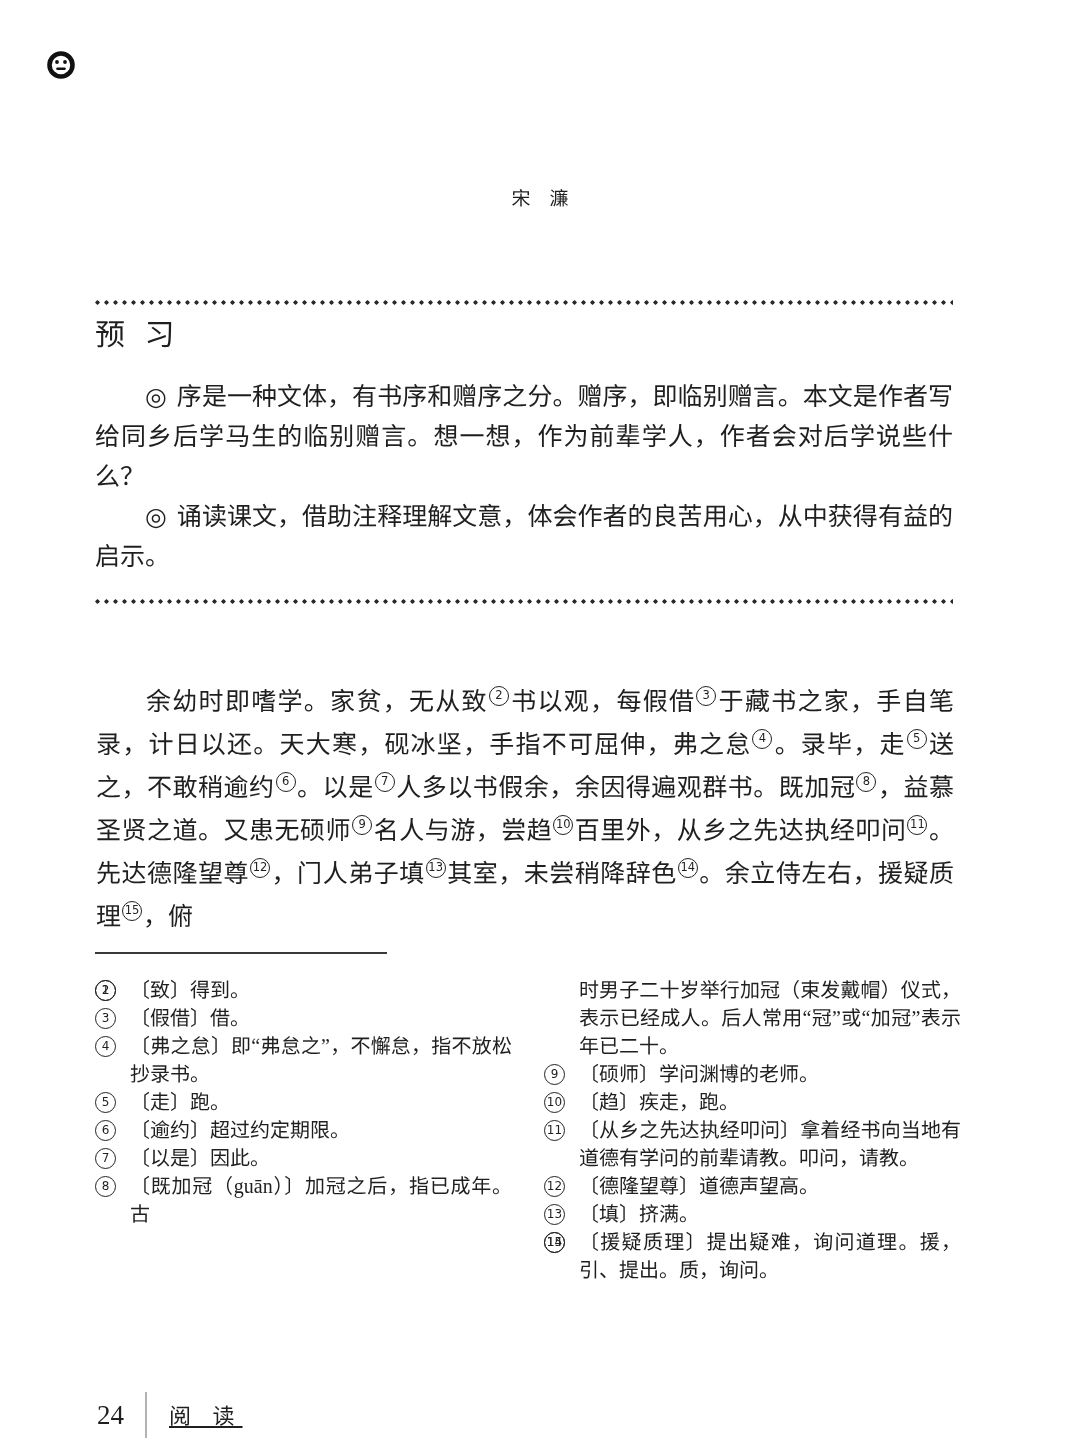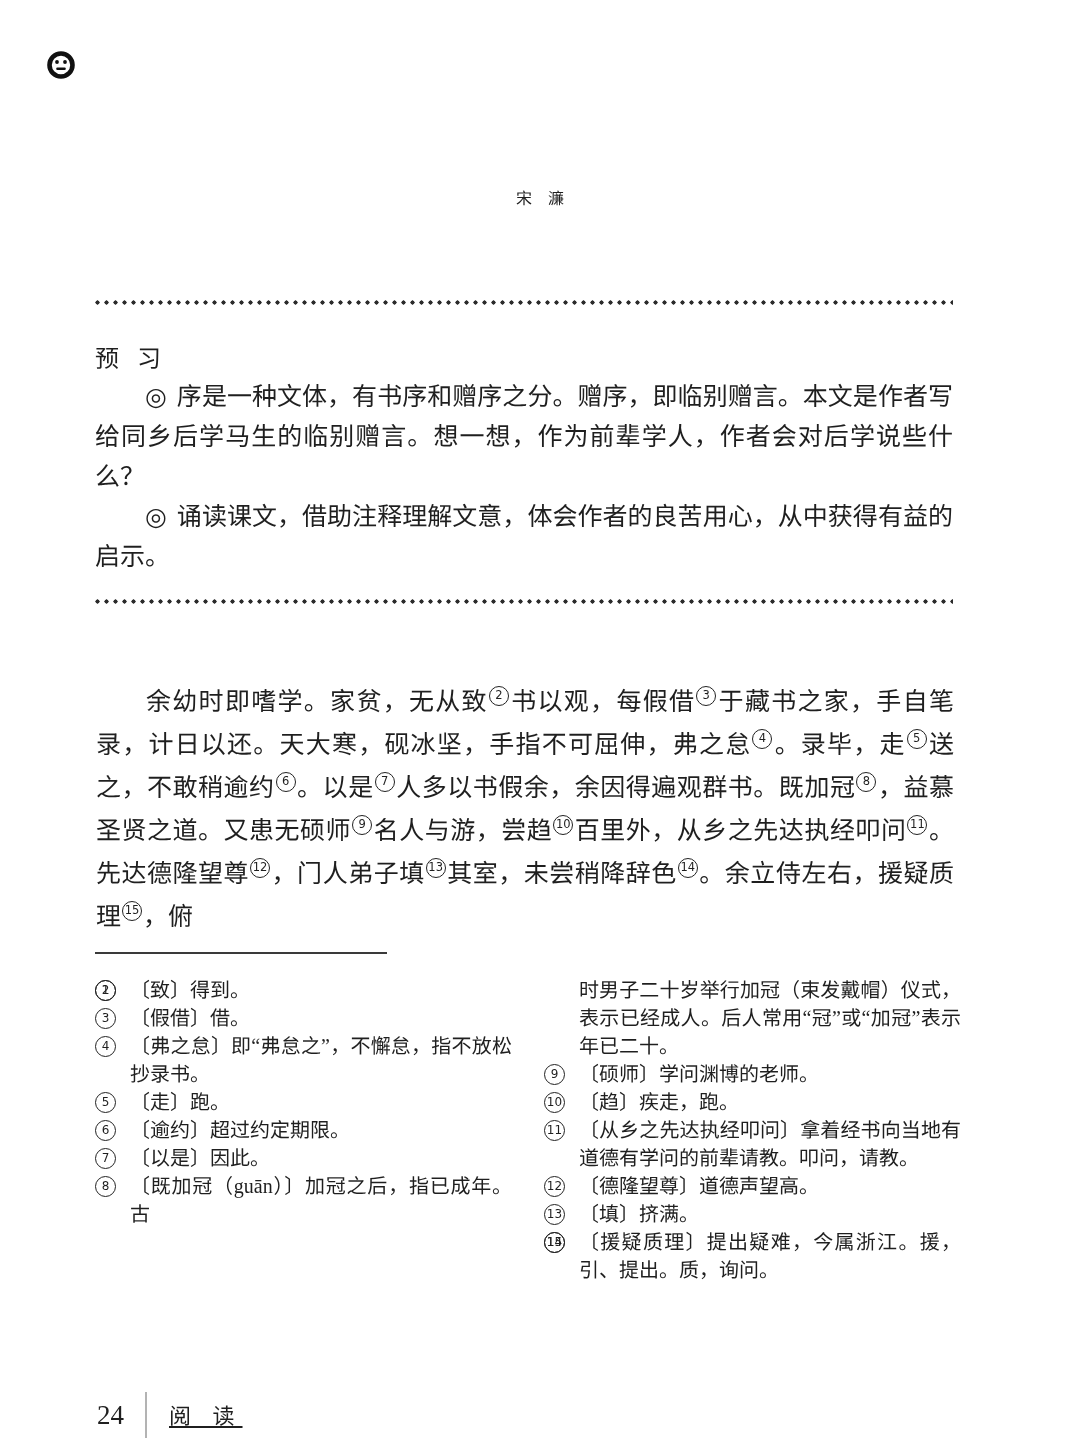--- a/index.html
+++ b/index.html
@@ -24,34 +24,34 @@
   .title-circ{
     display:inline-block;width:17px;height:17px;border:1.4px solid #222;
     border-radius:50%;font-size:11px;line-height:16px;text-align:center;
     font-weight:normal;letter-spacing:0;
     font-family:"DejaVu Sans","Liberation Sans",sans-serif;
     position:relative;top:-20px;left:1px;
   }
   
   .author-row{
     position:absolute;left:0;top:184px;width:100%;
-    text-align:center;font-size:16px;line-height:30px;
+    text-align:center;font-size:19px;line-height:30px;
   }
   
   .dotted-rule{
     position:absolute;left:95px;width:858px;height:5px;
     background-image:radial-gradient(circle at 2.5px 2.5px,#2b2b2b 1.9px,transparent 2.3px);
     background-size:9px 5px;background-repeat:repeat-x;
   }
   .rule-top{top:300px;}
   .rule-bottom{top:599px;}
   
   .preview-heading{
-    position:absolute;left:95px;top:340px;
-    font-size:24px;line-height:38px;letter-spacing:6px;
+    position:absolute;left:95px;top:316px;
+    font-size:30px;line-height:38px;letter-spacing:6px;
   }
   .preview-items{
     position:absolute;left:95px;top:377px;width:858px;
     font-size:25px;line-height:40px;text-align:justify;
   }
   .prev-p{margin:0;text-indent:2em;}
   .prev-bullet{margin-right:10px;}
   
   .main-text{
     position:absolute;left:96px;top:680px;width:858px;
@@ -128,21 +128,21 @@
         <div class="fn-item"><span class="fn-circ">8</span><span>〔既加冠（guān）〕加冠之后，指已成年。古</span></div>
       </div>
     <div class="fn-col">
         <div class="fn-item"><span>时男子二十岁举行加冠（束发戴帽）仪式，表示已经成人。后人常用“冠”或“加冠”表示年已二十。</span></div>
         <div class="fn-item"><span class="fn-circ">9</span><span>〔硕师〕学问渊博的老师。</span></div>
         <div class="fn-item"><span class="fn-circ">10</span><span>〔趋〕疾走，跑。</span></div>
         <div class="fn-item"><span class="fn-circ">11</span><span>〔从乡之先达执经叩问〕拿着经书向当地有道德有学问的前辈请教。叩问，请教。</span></div>
         <div class="fn-item"><span class="fn-circ">12</span><span>〔德隆望尊〕道德声望高。</span></div>
         <div class="fn-item"><span class="fn-circ">13</span><span>〔填〕挤满。</span></div>
         <div class="fn-item"><span class="fn-circ">14</span></div>
-        <div class="fn-item"><span class="fn-circ">15</span><span>〔援疑质理〕提出疑难，今属浙江。援，引、提出。质，询问。</span></div>
+        <div class="fn-item"><span class="fn-circ">15</span><span>〔援疑质理〕提出疑难，询问道理。援，引、提出。质，询问。</span></div>
       </div>
   </div>
 
   <div class="footer-pagenum">24</div>
   <div class="footer-divider"></div>
   <div class="footer-section">阅 读</div>
 
 </div>
 
 </body></html>

